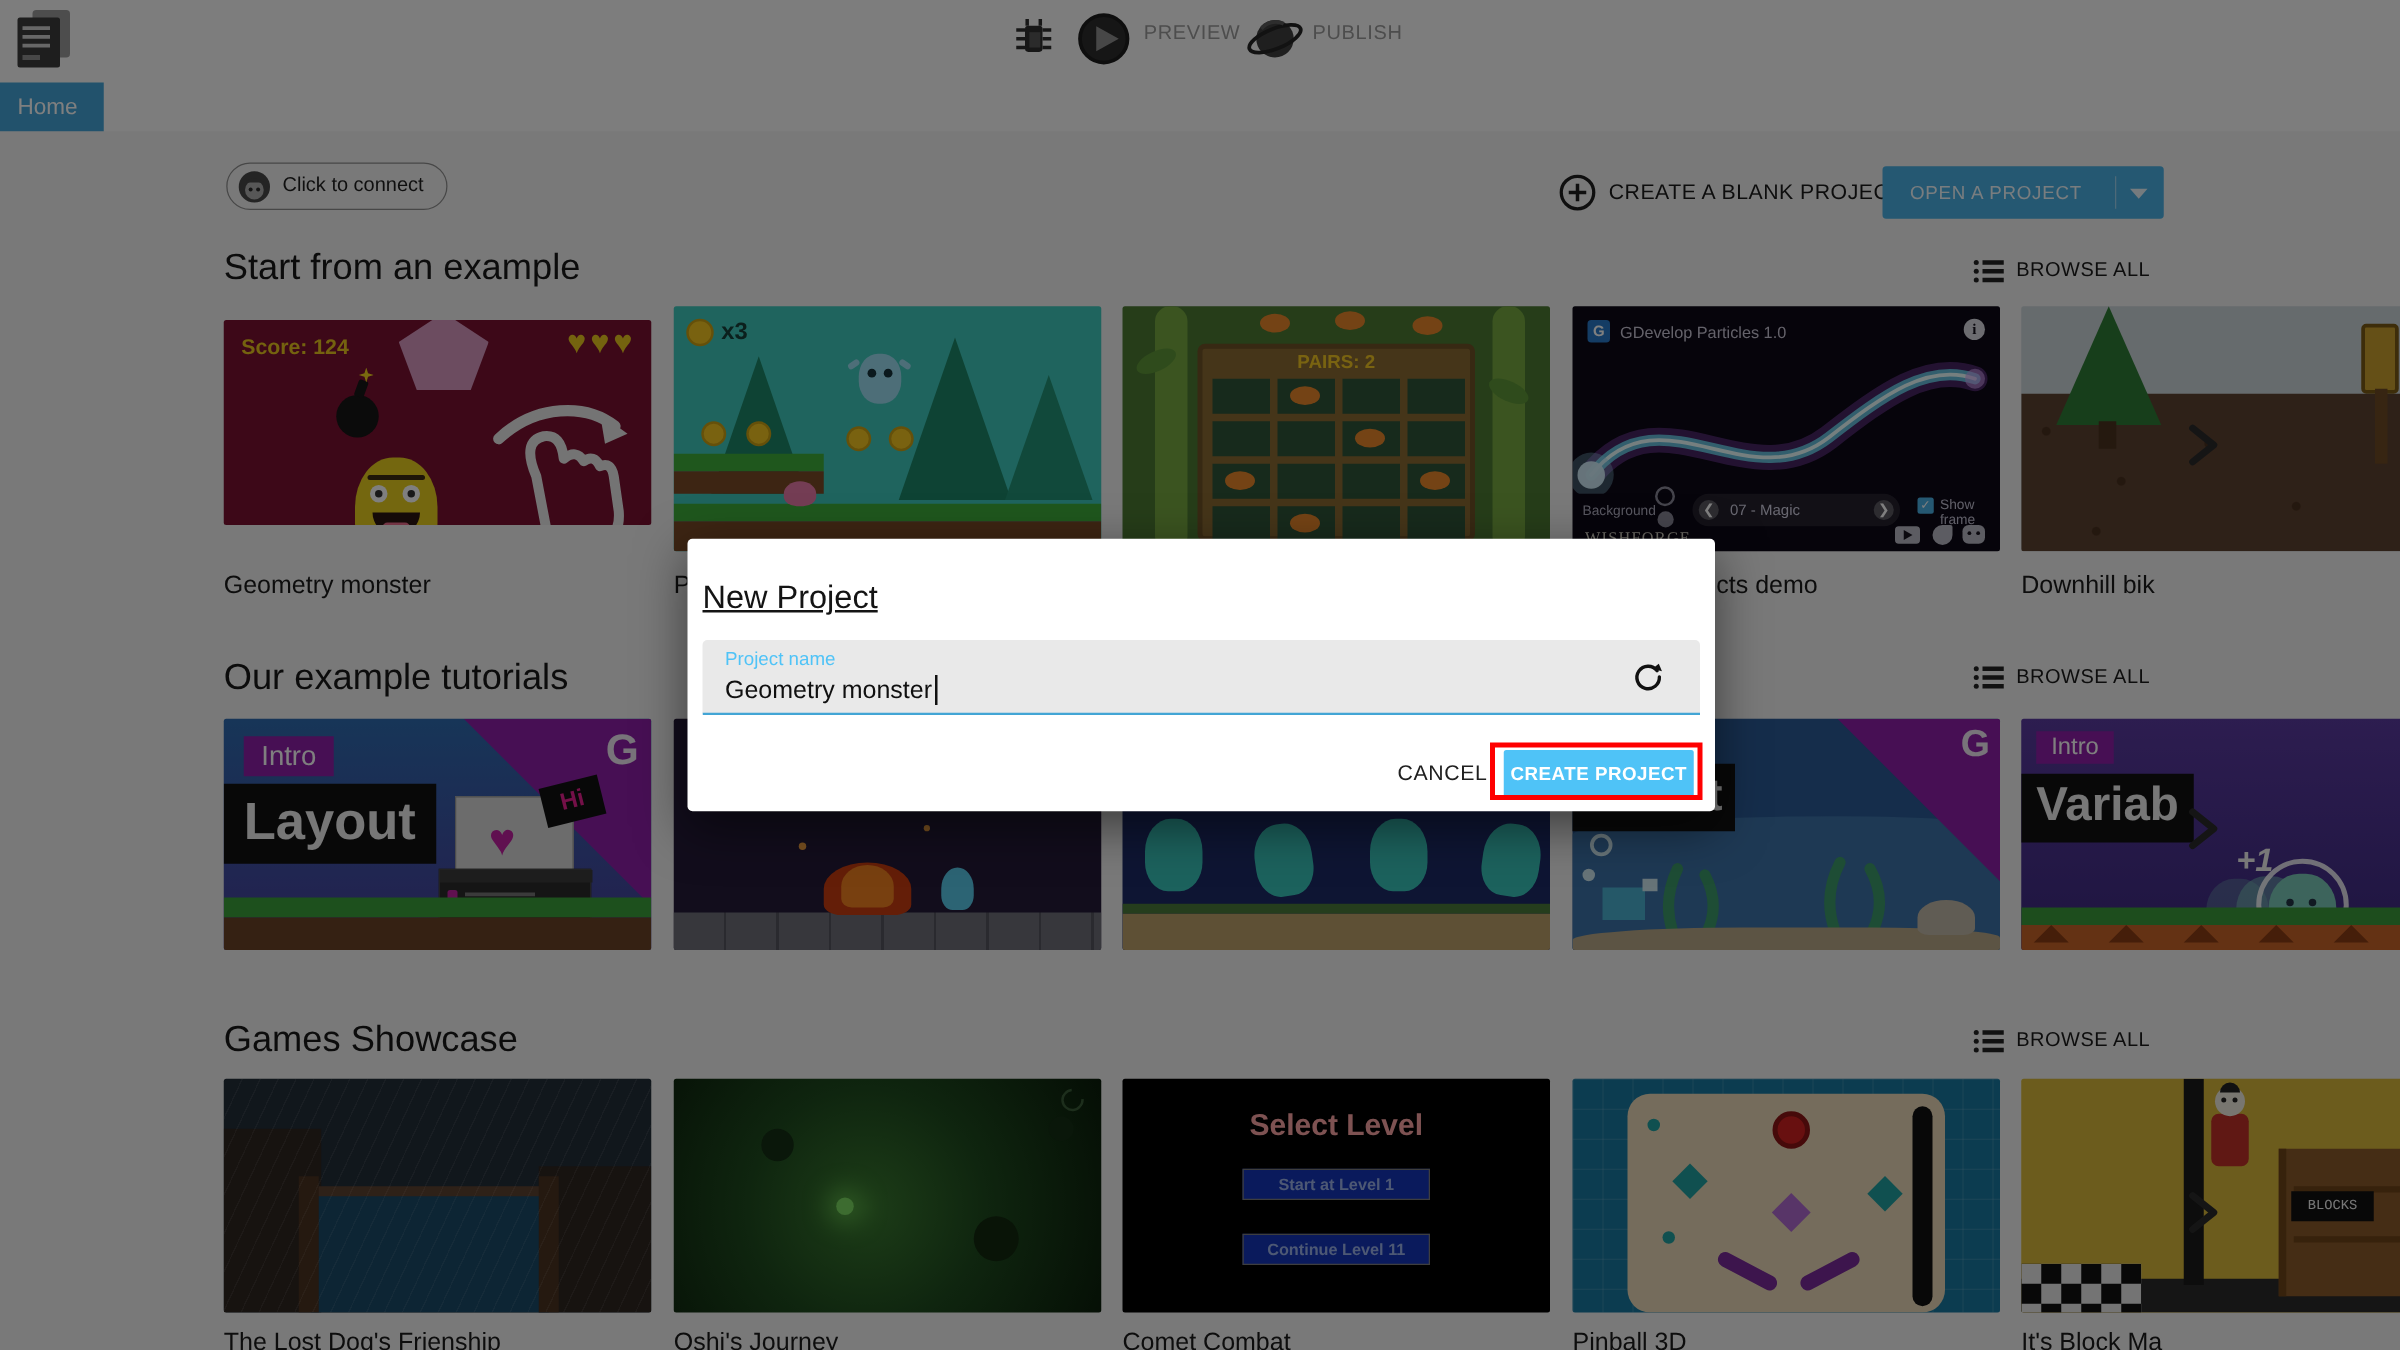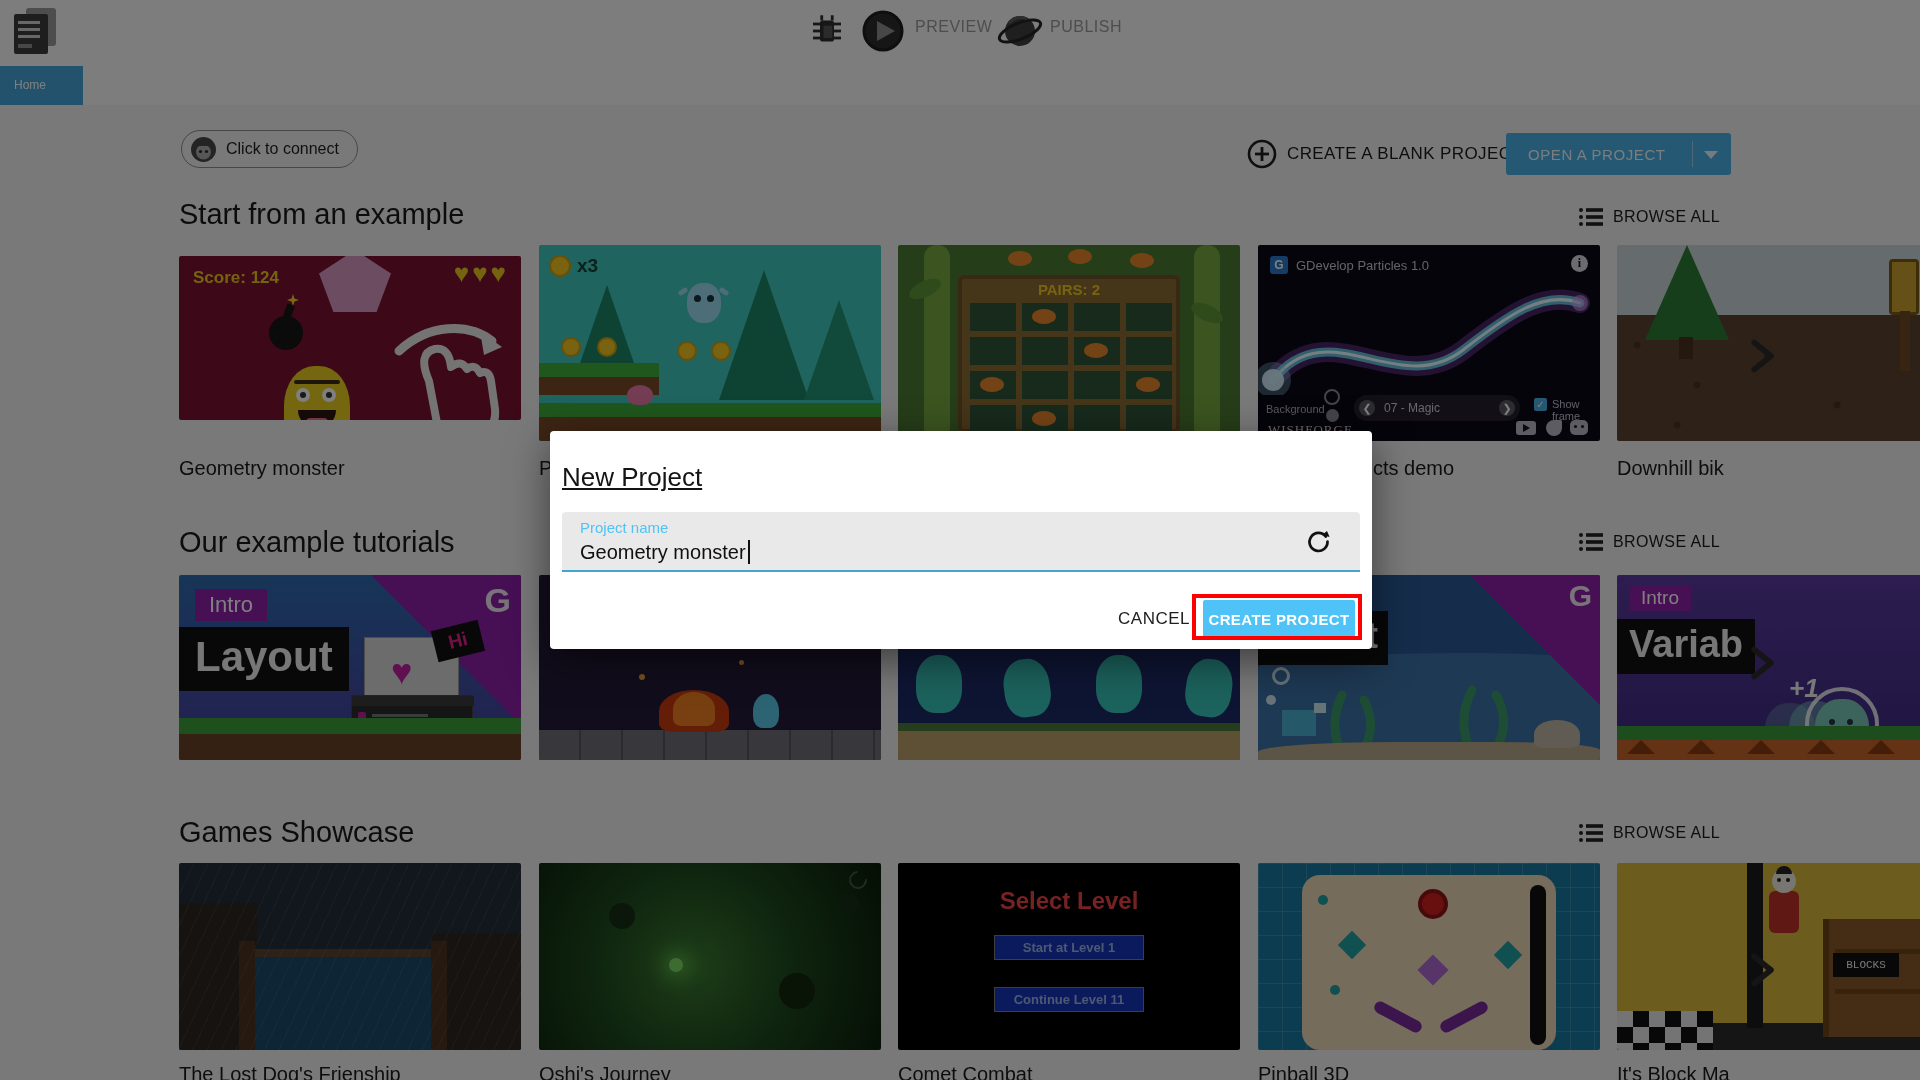--- a/index.html
+++ b/index.html
@@ -4,21 +4,21 @@
 <style>
   html,body{margin:0;padding:0;background:#555;}
   *{box-sizing:border-box;}
   #stage{position:relative;width:1920px;height:1080px;overflow:hidden;
          font-family:"Liberation Sans",sans-serif;background:#f2f2f2;}
   .abs{position:absolute;}
   
   #toolbar{left:0;top:0;width:1920px;height:105px;background:#fbfbfb;z-index:1;}
   .tb-label{font-size:16px;color:#9b9b9b;letter-spacing:.5px;line-height:42px;}
   #home-tab{left:0;top:66px;width:83px;height:39px;background:#45a5d8;color:#fff;
-            font-size:12px;line-height:39px;padding-left:14px;}
+            font-size:18px;line-height:39px;padding-left:14px;}
   
   .pill{border:1px solid #8f8f8f;border-radius:19px;display:flex;align-items:center;
         padding:0 18px 0 8px;height:38px;gap:9px;color:#1f1f1f;font-size:16px;}
   .hdr-text-btn{display:flex;align-items:center;gap:10px;color:#1b1b1b;
                 font-size:17px;letter-spacing:.4px;}
   #open-project-btn{background:#4ab0e4;color:#f2fafe;border-radius:3px;height:42px;
                     display:flex;align-items:center;font-size:15px;letter-spacing:.6px;}
   
   .sec-title{font-size:29px;color:#191919;}
   .browse{display:flex;align-items:center;gap:9px;color:#1b1b1b;font-size:16px;letter-spacing:.4px;}
@@ -401,21 +401,21 @@
 
   <div class="card" style="left:539px;top:863px;height:187px;background:radial-gradient(circle at 45% 55%,#3a7a30 0%,#1e4a1e 45%,#0a1c0a 100%);z-index:1;">
     <div class="abs" style="left:70px;top:40px;width:26px;height:26px;border-radius:50%;background:#142e14;"></div>
     <div class="abs" style="left:240px;top:110px;width:36px;height:36px;border-radius:50%;background:#12280f;"></div>
     <div class="abs" style="left:300px;top:30px;width:20px;height:20px;border-radius:50%;background:#142e14;"></div>
     <div class="abs" style="left:130px;top:95px;width:14px;height:14px;border-radius:50%;background:#7ad860;box-shadow:0 0 18px 8px rgba(120,220,90,.5);"></div>
     <div class="abs" style="right:14px;top:8px;width:18px;height:18px;border:2px solid #3a5c38;border-radius:50%;border-top-color:transparent;transform:rotate(40deg);"></div>
   </div>
 
   <div class="card" style="left:898px;top:863px;height:187px;background:#000;z-index:1;">
-    <div class="abs" style="left:0;top:24px;width:342px;text-align:center;font-size:24px;font-weight:bold;color:#ef4444;">Select Level</div>
+    <div class="abs" style="left:0;top:24px;width:342px;text-align:center;font-size:24px;font-weight:bold;color:#fca5a5;">Select Level</div>
     <div class="abs" style="left:96px;top:72px;width:150px;height:25px;background:#1535b8;border:1px solid #7d7d7d;color:#9ab0e8;font-size:13px;font-weight:bold;text-align:center;line-height:24px;">Start at Level 1</div>
     <div class="abs" style="left:96px;top:124px;width:150px;height:25px;background:#1535b8;border:1px solid #7d7d7d;color:#9ab0e8;font-size:13px;font-weight:bold;text-align:center;line-height:24px;">Continue Level 11</div>
   </div>
 
   <div class="card" style="left:1258px;top:863px;height:187px;background:#1878a0;z-index:1;">
     <div class="abs" style="left:0;top:0;width:342px;height:187px;background:linear-gradient(rgba(255,255,255,.14) 1px,transparent 1px),linear-gradient(90deg,rgba(255,255,255,.14) 1px,transparent 1px);background-size:24px 24px;"></div>
     <div class="abs" style="left:44px;top:12px;width:254px;height:175px;background:#ead9b8;border-radius:18px;">
       <div class="abs" style="left:116px;top:14px;width:30px;height:30px;border-radius:50%;background:#d02020;border:4px solid #8c1414;"></div>
       <div class="abs" style="left:40px;top:60px;width:20px;height:20px;background:#20a0a0;transform:rotate(45deg);"></div>
       <div class="abs" style="left:196px;top:70px;width:20px;height:20px;background:#20a0a0;transform:rotate(45deg);"></div>

